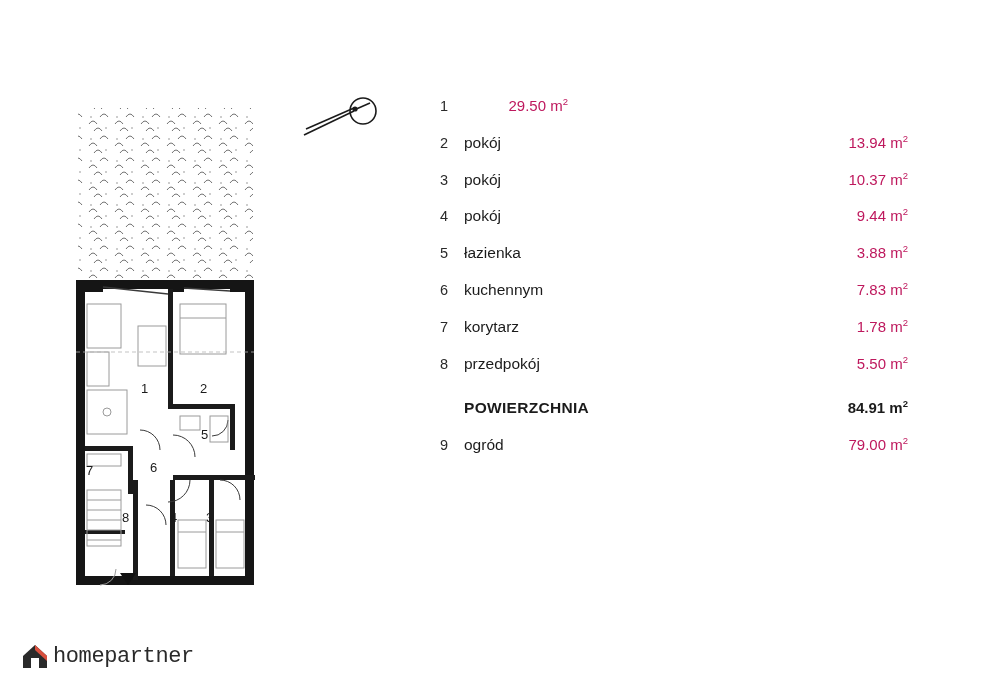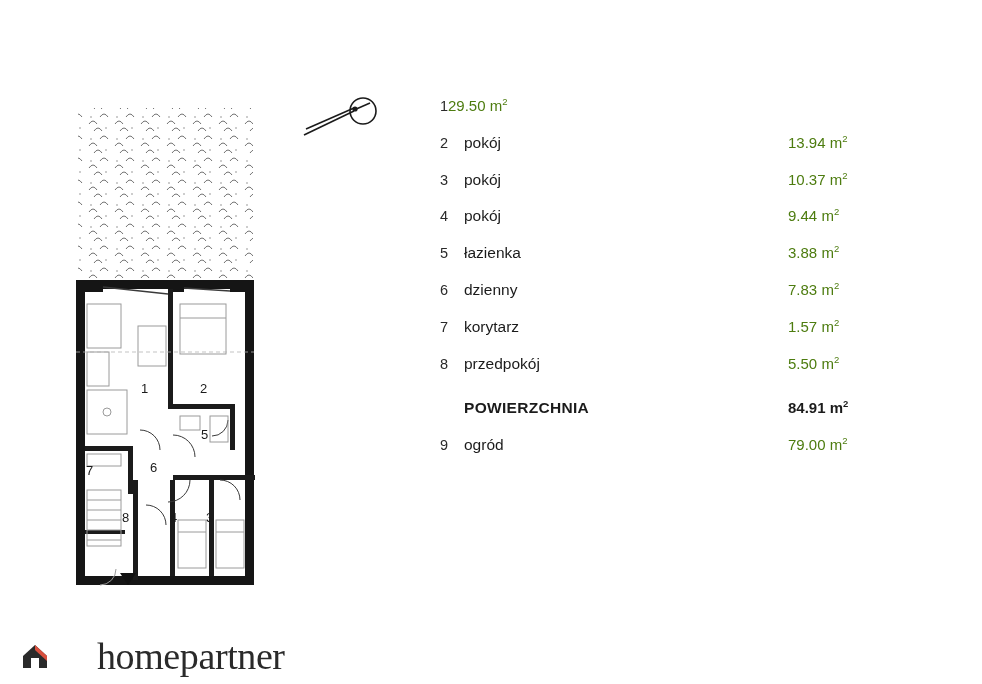--- a/index.html
+++ b/index.html
@@ -54,22 +54,23 @@
     color: #2a2a2a;
   }
   .legend-name {
     padding-left: 16px;
     font-size: 15.5px;
     color: #1b1b1b;
     flex: 1 1 auto;
   }
   .legend-area {
     width: 120px;
+    text-align: right;
     font-size: 15px;
-    color: #4d7c0f;
+    color: #be185d;
     white-space: nowrap;
   }
   .legend-area sup {
     font-size: 9.5px;
     vertical-align: super;
   }
   .total-row {
     display: flex;
     align-items: baseline;
     height: 36.8px;
@@ -78,41 +79,41 @@
   .total-row .legend-num { width: 30px; }
   .total-label {
     padding-left: 16px;
     font-size: 15.5px;
     font-weight: bold;
     letter-spacing: 0.3px;
     flex: 1 1 auto;
   }
   .total-area {
     width: 120px;
+    text-align: right;
     font-size: 15px;
     font-weight: bold;
     white-space: nowrap;
   }
   .total-area sup { font-size: 9.5px; vertical-align: super; }
 
   
   #logo {
     position: absolute;
     left: 18px;
     top: 636px;
     height: 40px;
     display: flex;
     align-items: center;
   }
   #logo .logo-text {
-    font-size: 38px;
+    font-size: 22px;
     letter-spacing: -0.4px;
     color: #2a2a2a;
-    font-family: Liberation Serif, serif;
-    margin-left: 44px;
+    font-family: Liberation Mono, monospace;
   }
   #logo .logo-mark {
     width: 34px;
     height: 34px;
     margin-right: 1px;
     position: relative;
     display: inline-block;
   }
 </style>
 </head>
@@ -265,28 +266,28 @@
   </div>
 
   <div class="legend-row">
     <span class="legend-num">5</span>
     <span class="legend-name">łazienka</span>
     <span class="legend-area"><span>3.88</span> <span>m</span><sup>2</sup></span>
   </div>
 
   <div class="legend-row">
     <span class="legend-num">6</span>
-    <span class="legend-name">dzienny</span>
+    <span class="legend-name">kuchennym</span>
     <span class="legend-area"><span>7.83</span> <span>m</span><sup>2</sup></span>
   </div>
 
   <div class="legend-row">
     <span class="legend-num">7</span>
     <span class="legend-name">korytarz</span>
-    <span class="legend-area"><span>1.57</span> <span>m</span><sup>2</sup></span>
+    <span class="legend-area"><span>1.78</span> <span>m</span><sup>2</sup></span>
   </div>
 
   <div class="legend-row">
     <span class="legend-num">8</span>
     <span class="legend-name">przedpokój</span>
     <span class="legend-area"><span>5.50</span> <span>m</span><sup>2</sup></span>
   </div>
 
   <div class="total-row">
     <span class="legend-num"></span>

